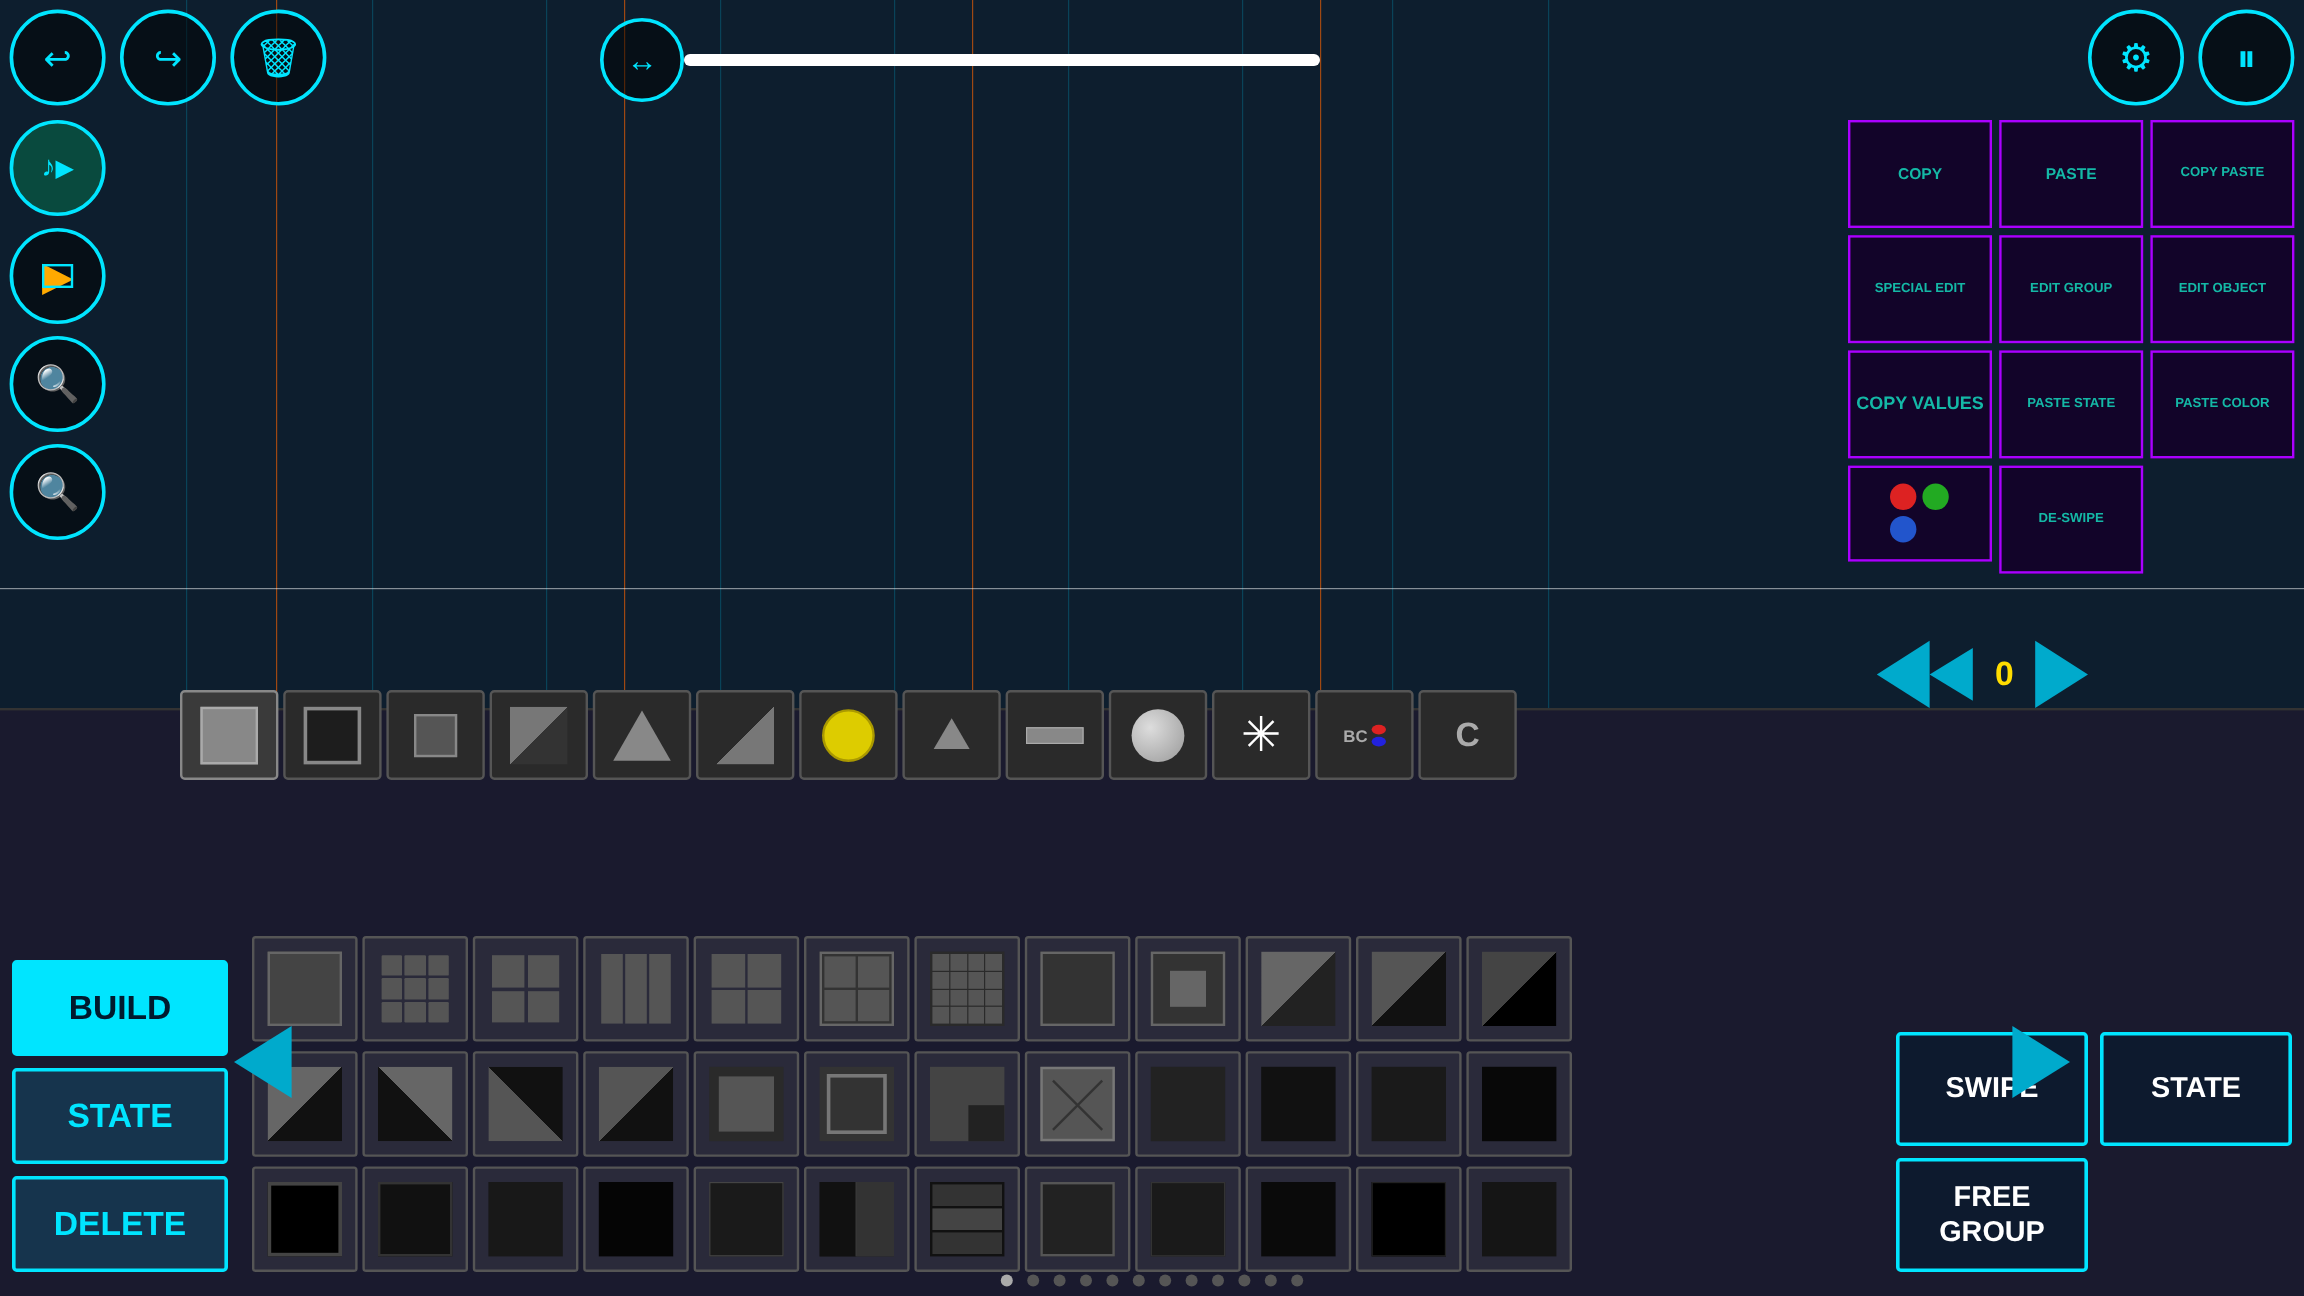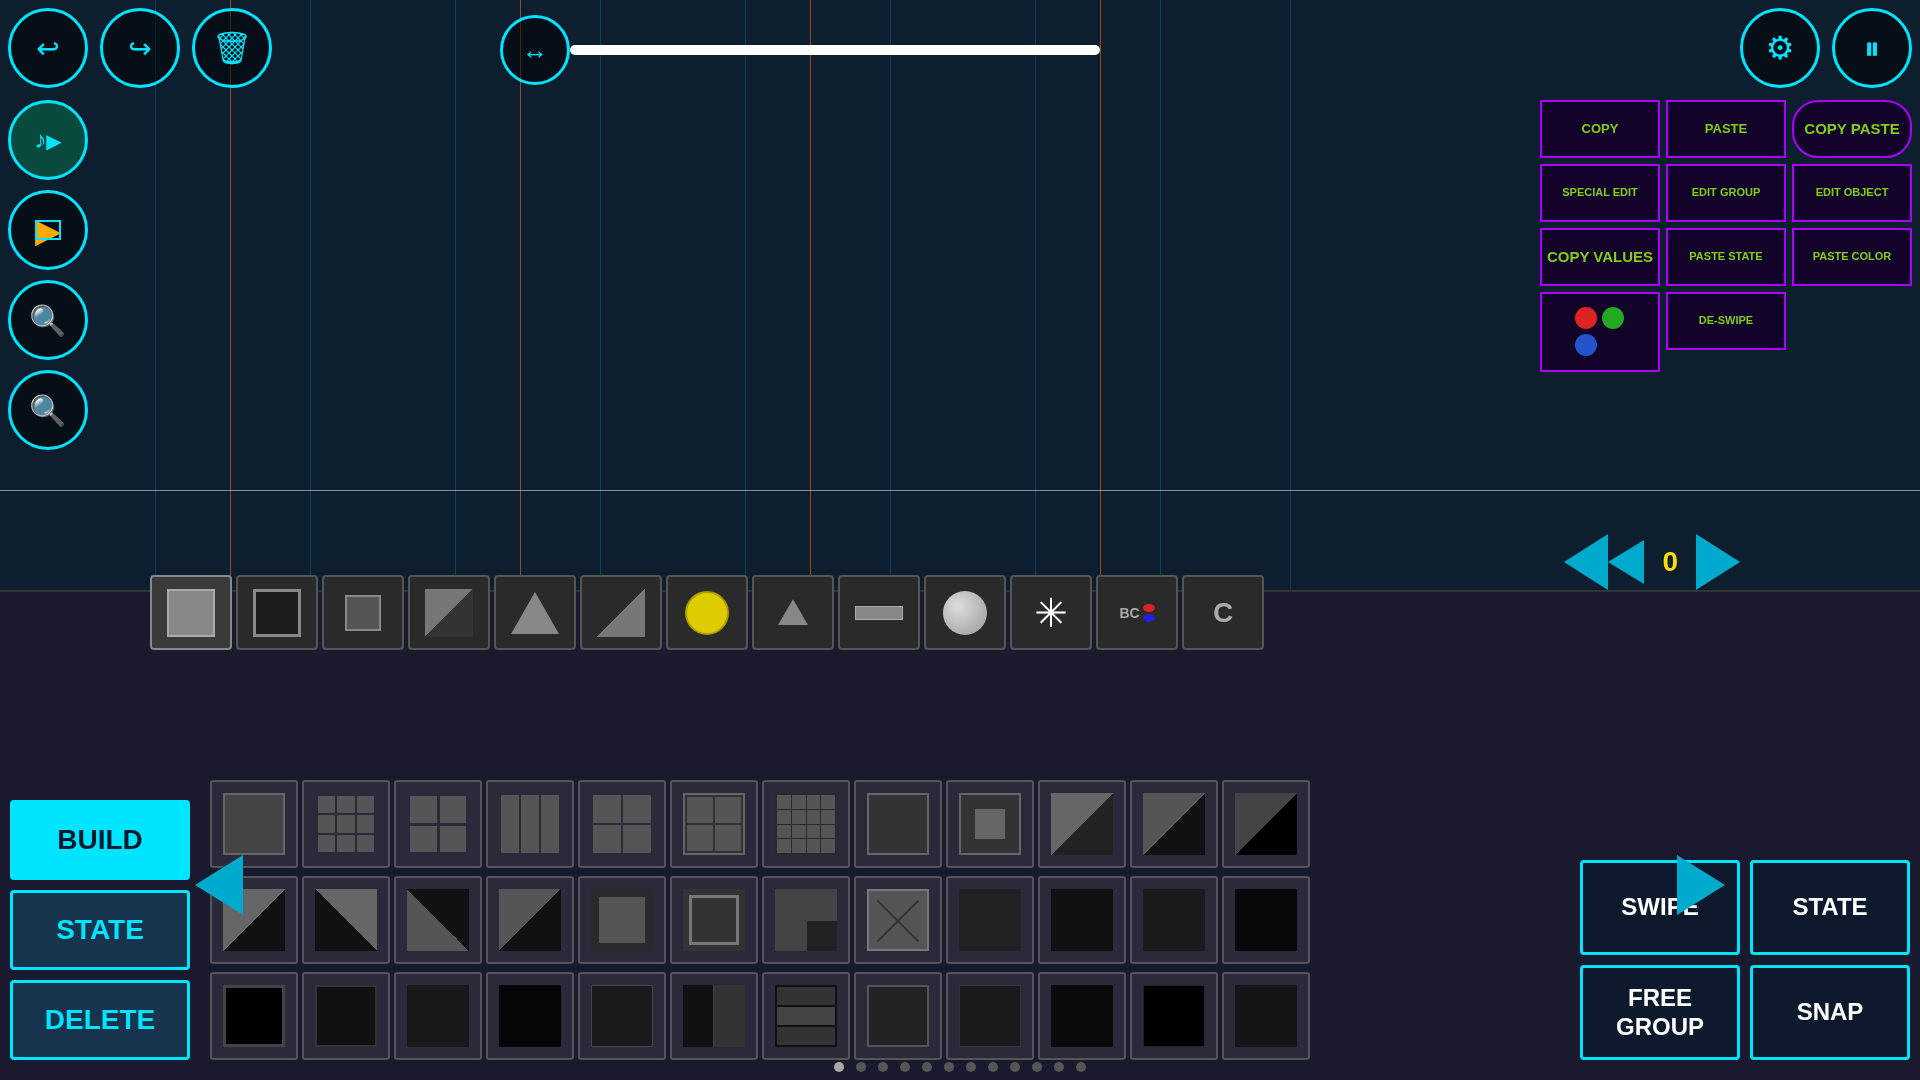--- a/index.html
+++ b/index.html
@@ -125,24 +125,24 @@
       top: 100px;
       right: 8px;
       display: grid;
       grid-template-columns: repeat(3, 120px);
       gap: 6px;
       z-index: 10;
     }
 
     .edit-btn {
       width: 120px;
-      height: 58px;
+      height: 90px;
       border: 2px solid #aa00ff;
       background: rgba(20, 0, 40, 0.85);
-      color: #84cc16;
+      color: #14b8a6;
       font-size: 13px;
       font-weight: bold;
       text-align: center;
       display: flex;
       align-items: center;
       justify-content: center;
       cursor: pointer;
       text-transform: uppercase;
       line-height: 1.2;
     }
@@ -411,21 +411,21 @@
 </div>
 
 <div id="top-right-btns">
   <div class="circle-btn" style="font-size:32px;">⚙</div>
   <div class="circle-btn" style="font-size:32px;">⏸</div>
 </div>
 
 <div id="right-panel">
   <div class="edit-btn">COPY</div>
   <div class="edit-btn">PASTE</div>
-  <div class="edit-btn" style="font-size:15px;border-radius:26px;">COPY PASTE</div>
+  <div class="edit-btn" style="font-size:11px;">COPY PASTE</div>
   <div class="edit-btn" style="font-size:11px;">SPECIAL EDIT</div>
   <div class="edit-btn" style="font-size:11px;">EDIT GROUP</div>
   <div class="edit-btn" style="font-size:11px;">EDIT OBJECT</div>
   <div class="edit-btn" style="font-size:15px;">COPY VALUES</div>
   <div class="edit-btn" style="font-size:11px;">PASTE STATE</div>
   <div class="edit-btn" style="font-size:11px;">PASTE COLOR</div>
 
   <div class="color-circles-btn">
     <div style="display:grid;grid-template-columns:1fr 1fr;gap:3px;width:50px;height:50px;">
       <div class="color-dot" style="background:#dd2222;width:22px;height:22px;"></div>
@@ -712,21 +712,20 @@
   <div id="mode-btns">
     <div class="mode-btn active">BUILD</div>
     <div class="mode-btn">STATE</div>
     <div class="mode-btn">DELETE</div>
   </div>
 
   <div id="action-btns">
     <div class="action-btn">SWIPE</div>
     <div class="action-btn">STATE</div>
     <div class="action-btn">FREE GROUP</div>
-    <div class="action-btn">SNAP</div>
   </div>
 
   <div id="page-dots">
     <div class="page-dot active"></div>
     <div class="page-dot"></div>
     <div class="page-dot"></div>
     <div class="page-dot"></div>
     <div class="page-dot"></div>
     <div class="page-dot"></div>
     <div class="page-dot"></div>

